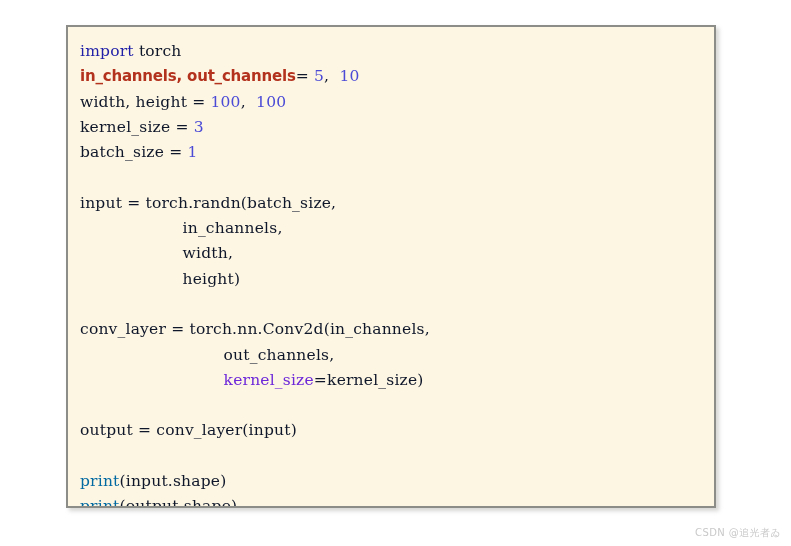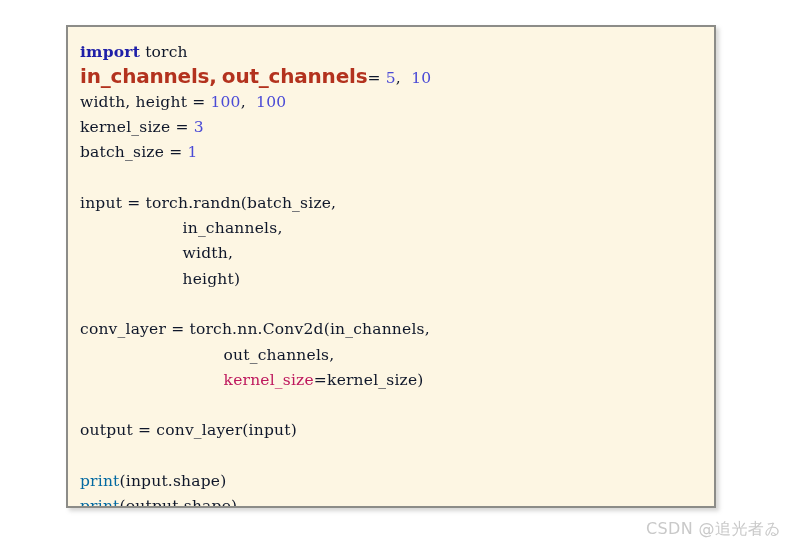--- a/index.html
+++ b/index.html
@@ -38,35 +38,35 @@
     letter-spacing: 0.2px;
   }
 
   .line {
     height: 25.3px;
     white-space: pre;
   }
   .line.blank { height: 25.3px; }
 
   
-  .kw        { color: #1f1fa8; font-weight: bold; }
+  .kw        { color: #1f1fa8; font-weight: normal; }
   .var-red   { color: #b3321e; font-weight: bold;
                font-family: "DejaVu Sans", "Liberation Sans", sans-serif;
-               font-size: 20px; letter-spacing: -0.2px; }
+               font-size: 15px; letter-spacing: -0.2px; }
   .num       { color: #4a4ad6; }
-  .param     { color: #be185d; }
+  .param     { color: #6d28d9; }
   .fn        { color: #0369a1; }
   .plain     { color: #0f172a; }
 
   #watermark {
     position: absolute;
     right: 10px;
     bottom: 6px;
     font-family: "DejaVu Sans", "Liberation Sans", sans-serif;
-    font-size: 16px;
+    font-size: 10px;
     color: #c9c9c9;
     white-space: nowrap;
     letter-spacing: 0.4px;
   }
 </style>
 </head>
 <body>
 
 <div id="code-card">
   <div id="code-body"><div class="line" id="line-1"><span class="kw">import</span><span class="plain"> torch</span></div><div class="line" id="line-2"><span class="var-red">in_channels</span><span class="var-red">,</span><span class="plain"> </span><span class="var-red">out_channels</span><span class="plain">= </span><span class="num">5</span><span class="plain">,  </span><span class="num">10</span></div><div class="line" id="line-3"><span class="plain">width, height = </span><span class="num">100</span><span class="plain">,  </span><span class="num">100</span></div><div class="line" id="line-4"><span class="plain">kernel_size = </span><span class="num">3</span></div><div class="line" id="line-5"><span class="plain">batch_size = </span><span class="num">1</span></div><div class="line blank" id="line-6">&nbsp;</div><div class="line" id="line-7"><span class="plain">input = torch.randn(batch_size,</span></div><div class="line" id="line-8"><span class="plain">                    in_channels,</span></div><div class="line" id="line-9"><span class="plain">                    width,</span></div><div class="line" id="line-10"><span class="plain">                    height)</span></div><div class="line blank" id="line-11">&nbsp;</div><div class="line" id="line-12"><span class="plain">conv_layer = torch.nn.Conv2d(in_channels,</span></div><div class="line" id="line-13"><span class="plain">                            out_channels,</span></div><div class="line" id="line-14"><span class="plain">                            </span><span class="param">kernel_size</span><span class="plain">=kernel_size)</span></div><div class="line blank" id="line-15">&nbsp;</div><div class="line" id="line-16"><span class="plain">output = conv_layer(input)</span></div><div class="line blank" id="line-17">&nbsp;</div><div class="line" id="line-18"><span class="fn">print</span><span class="plain">(input.shape)</span></div><div class="line" id="line-19"><span class="fn">print</span><span class="plain">(output.shape)</span></div></div>

